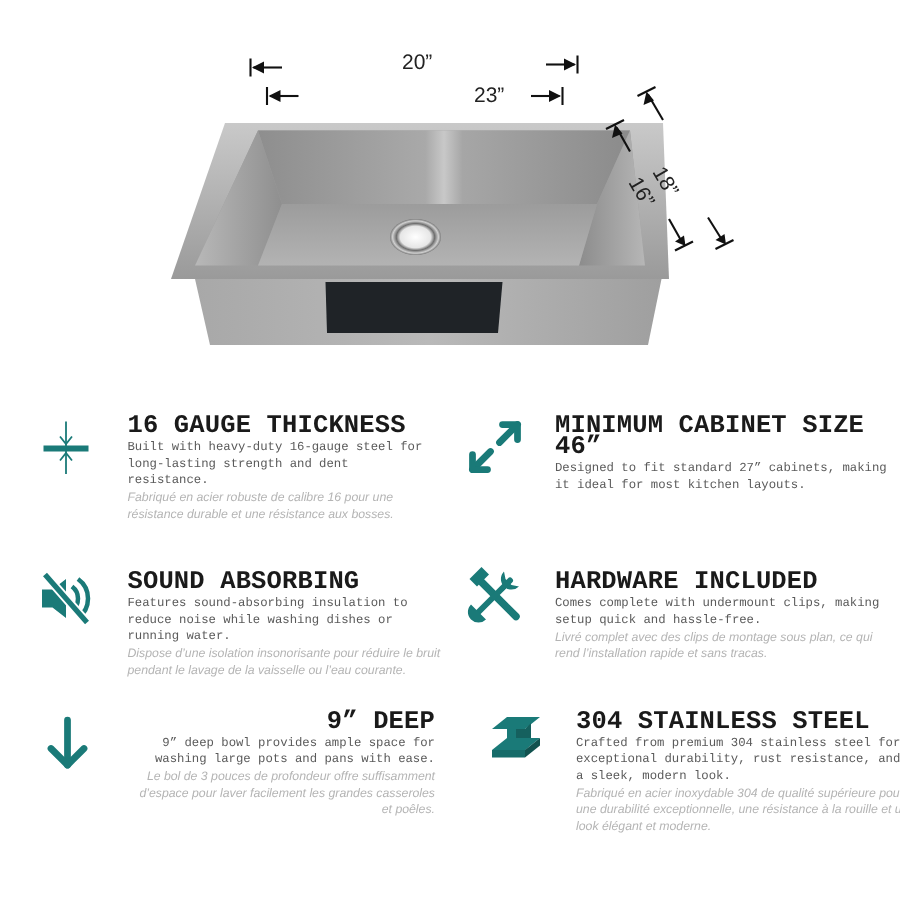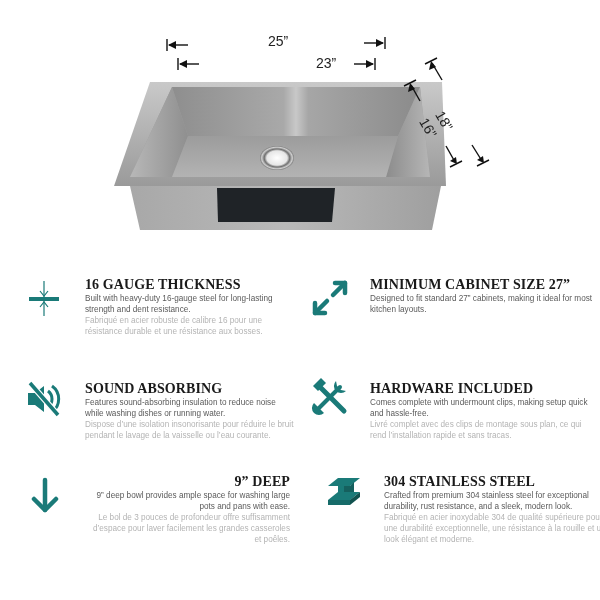--- a/index.html
+++ b/index.html
@@ -9,30 +9,30 @@
     
     .product { position: absolute; left: 0; top: 0; width: 600px; height: 250px; }
     .dim-label { position: absolute; font-family: "Liberation Sans", sans-serif; font-size: 14px; color: #222; }
     .dim-svg { position: absolute; left: 0; top: 0; }
 
     
     .feature { position: absolute; width: 260px; }
     .feature .icon { position: absolute; width: 40px; height: 40px; }
     .feature .text { position: absolute; }
     .feature .title {
-      font-family: Liberation Serif, serif; font-weight: bold;
-      font-size: 14px; color: #1a1a1a; letter-spacing: 0.1px; line-height: 14px;
+      font-family: Liberation Mono, monospace; font-weight: bold;
+      font-size: 17px; color: #1a1a1a; letter-spacing: 0.1px; line-height: 14px;
     }
     .feature .en {
-      font-family: Liberation Sans, sans-serif; font-size: 8.2px;
+      font-family: Liberation Mono, monospace; font-size: 8.2px;
       color: #5a5a5a; line-height: 11px; margin-top: 1px;
     }
     .feature .fr {
       font-family: "Liberation Sans", sans-serif; font-size: 8.2px;
-      color: #b4b4b4; line-height: 11px;
+      color: #b4b4b4; line-height: 11px; font-style: italic;
     }
   </style>
 </head>
 <body>
 
 <div class="product">
   <svg class="dim-svg" width="600" height="250" viewBox="0 0 600 250">
     <defs>
       <linearGradient id="rim" x1="0" y1="0" x2="0" y2="1">
         <stop offset="0" stop-color="#c9c9c9"></stop>
@@ -117,21 +117,21 @@
 
       <line x1="404" y1="86" x2="416" y2="80"></line>
       <line x1="411" y1="85" x2="420" y2="101"></line>
       <polygon points="410,83 408,92 415,89" stroke="none"></polygon>
       <line x1="450" y1="167" x2="462" y2="161"></line>
       <line x1="446" y1="146" x2="455" y2="162"></line>
       <polygon points="457,164 450,161 456,157" stroke="none"></polygon>
     </g>
   </svg>
 
-  <span class="dim-label" style="left:268px; top:33px;">25”</span>
+  <span class="dim-label" style="left:268px; top:33px;">20”</span>
   <span class="dim-label" style="left:268px; top:55px;margin-left:48px;">23”</span>
   <span class="dim-label" style="left:446px; top:108px; transform:rotate(60deg); transform-origin:left top;">18”</span>
   <span class="dim-label" style="left:430px; top:115px; transform:rotate(60deg); transform-origin:left top;">16”</span>
 </div>
 
 <div class="feature" style="left:0; top:270px; width:300px; height:90px;">
   <span class="icon" style="left:24px; top:8px;">
     <svg width="40" height="40" viewBox="0 0 40 40">
       <rect x="5" y="19" width="30" height="4" fill="#1a7a78"></rect>
       <line x1="20" y1="3" x2="20" y2="38" stroke="#1a7a78" stroke-width="1.2"></line>
@@ -151,21 +151,21 @@
     <svg width="40" height="40" viewBox="0 0 40 40">
       <g stroke="#1a7a78" stroke-width="4.5" fill="none" stroke-linecap="round" stroke-linejoin="round">
         <line x1="23" y1="17" x2="35" y2="5"></line>
         <polyline points="25,5 35,5 35,15"></polyline>
         <line x1="17" y1="23" x2="5" y2="35"></line>
         <polyline points="5,25 5,35 15,35"></polyline>
       </g>
     </svg>
   </span>
   <div class="text" style="left:70px; top:8px; width:225px;">
-    <div class="title">MINIMUM CABINET SIZE 27”</div>
+    <div class="title">MINIMUM CABINET SIZE 46”</div>
     <div class="en">Designed to fit standard 27” cabinets, making it ideal for most kitchen layouts.</div>
   </div>
 </div>
 
 <div class="feature" style="left:0; top:375px; width:300px; height:90px;">
   <span class="icon" style="left:24px; top:4px;">
     <svg width="40" height="40" viewBox="0 0 40 40">
       <polygon points="4,14 11,14 20,7 20,33 11,26 4,26" fill="#1a7a78"></polygon>
       <path d="M24 12 A10 10 0 0 1 24 28" fill="none" stroke="#1a7a78" stroke-width="3"></path>
       <path d="M28 7 A16 16 0 0 1 28 33" fill="none" stroke="#1a7a78" stroke-width="3"></path>

